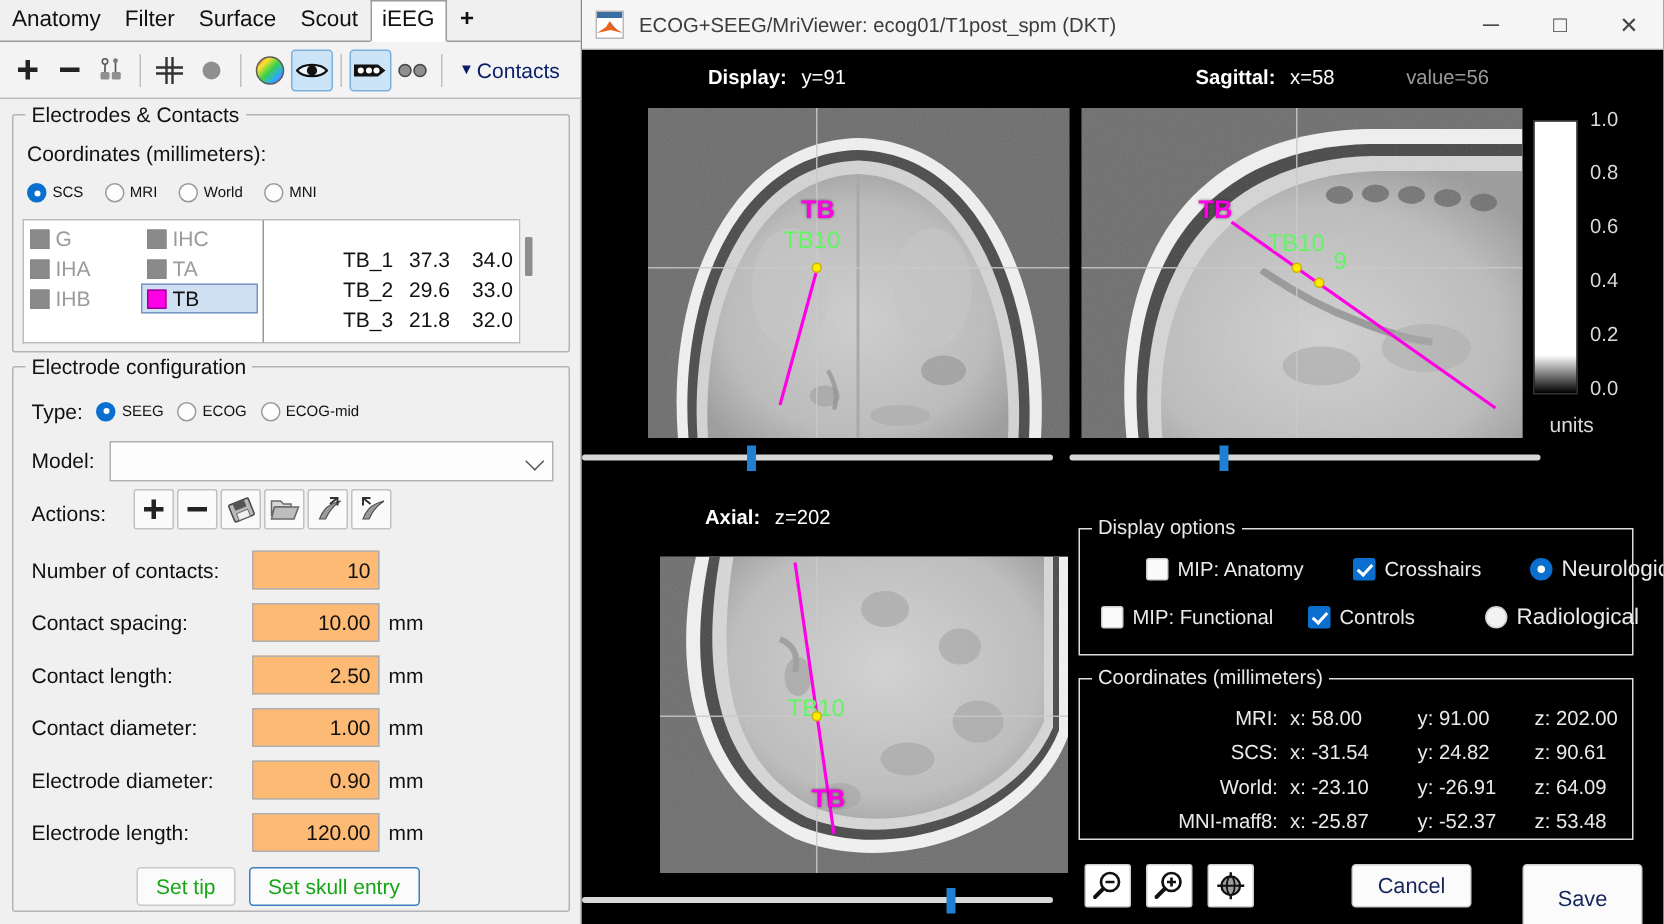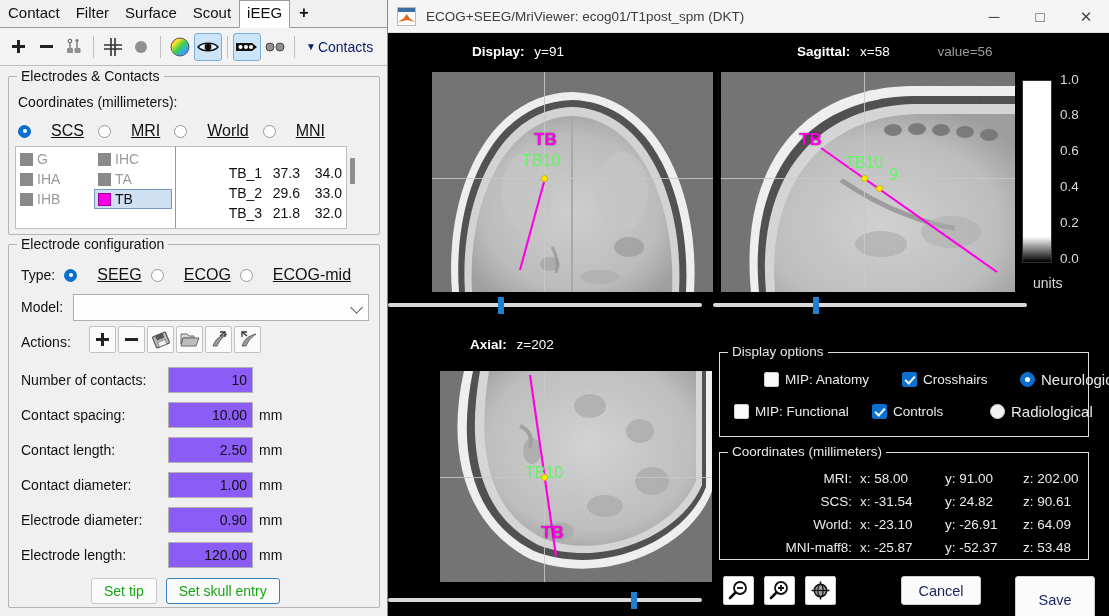--- a/index.html
+++ b/index.html
@@ -51,21 +51,21 @@
     position: absolute; border: 1px solid #b4b4b4; border-radius: 2px;
     background: transparent;
   }
   .grouptitle {
     position: absolute; top: -9px; left: 8px; background: #f0f0f0;
     padding: 0 4px; font-size: 14px; color: #111;
   }
   .lbl { font-size: 14px; color: #111; }
 
   
-  .radio { display: inline-flex; align-items: center; gap: 20px; font-size: 16px; color: #111; cursor: default; text-decoration: underline; }
+  .radio { display: inline-flex; align-items: center; gap: 4px; font-size: 10px; color: #111; cursor: default; }
   .rdot {
     width: 13px; height: 13px; border-radius: 50%;
     border: 1px solid #9a9a9a; background: #fdfdfd; display: inline-block;
     position: relative; flex: none;
   }
   .rdot.on { background: #0a6fce; border-color: #0a6fce; }
   .rdot.on::after {
     content: ""; position: absolute; left: 3.5px; top: 3.5px;
     width: 4px; height: 4px; border-radius: 50%; background: #fff;
   }
@@ -80,21 +80,21 @@
   .elitem.sel { background: #cfe0f3; border: 1px solid #7796c0; }
   .elitem.sel .elname { color: #111; }
 
   .coordrow { font-size: 14px; color: #111; white-space: pre; font-family: "Liberation Sans", sans-serif; }
 
   .scroll-track { position: absolute; width: 11px; background: #f0f0f0; }
   .scroll-thumb { position: absolute; width: 5px; background: #8d8d8d; border-radius: 1px; }
 
   
   .txtfield {
-    position: absolute; background: #8b5cf6; border: 1px solid #b0b0b0;
+    position: absolute; background: #fdba74; border: 1px solid #b0b0b0;
     font-size: 14px; color: #111; text-align: right;
     padding-right: 5px; line-height: 24px; height: 26px;
   }
   .combo {
     position: absolute; background: #fdfdfd; border: 1px solid #b0b0b0;
     height: 27px;
   }
   .combo .cv { position: absolute; left: 6px; top: 4px; font-size: 14px; color: #111; }
   .chev { position: absolute; right: 7px; top: 8px; width: 9px; height: 9px;
     border-right: 1.6px solid #555; border-bottom: 1.6px solid #555; transform: rotate(45deg); }
@@ -173,21 +173,21 @@
   .crossh { position: absolute; background: #c9c9c9; opacity: .85; }
 </style>
 </head>
 <body>
 
 <div id="root">
 
   <div id="left-panel">
 
     <div class="tabstrip">
-      <div class="tab">Contact</div>
+      <div class="tab">Anatomy</div>
       <div class="tab">Filter</div>
       <div class="tab">Surface</div>
       <div class="tab">Scout</div>
       <div class="tab active">iEEG</div>
       <div class="tab plus">+</div>
     </div>
 
     <div class="toolbar">
       <div class="tbtn">
         <svg width="17" height="17" viewBox="0 0 17 17">

